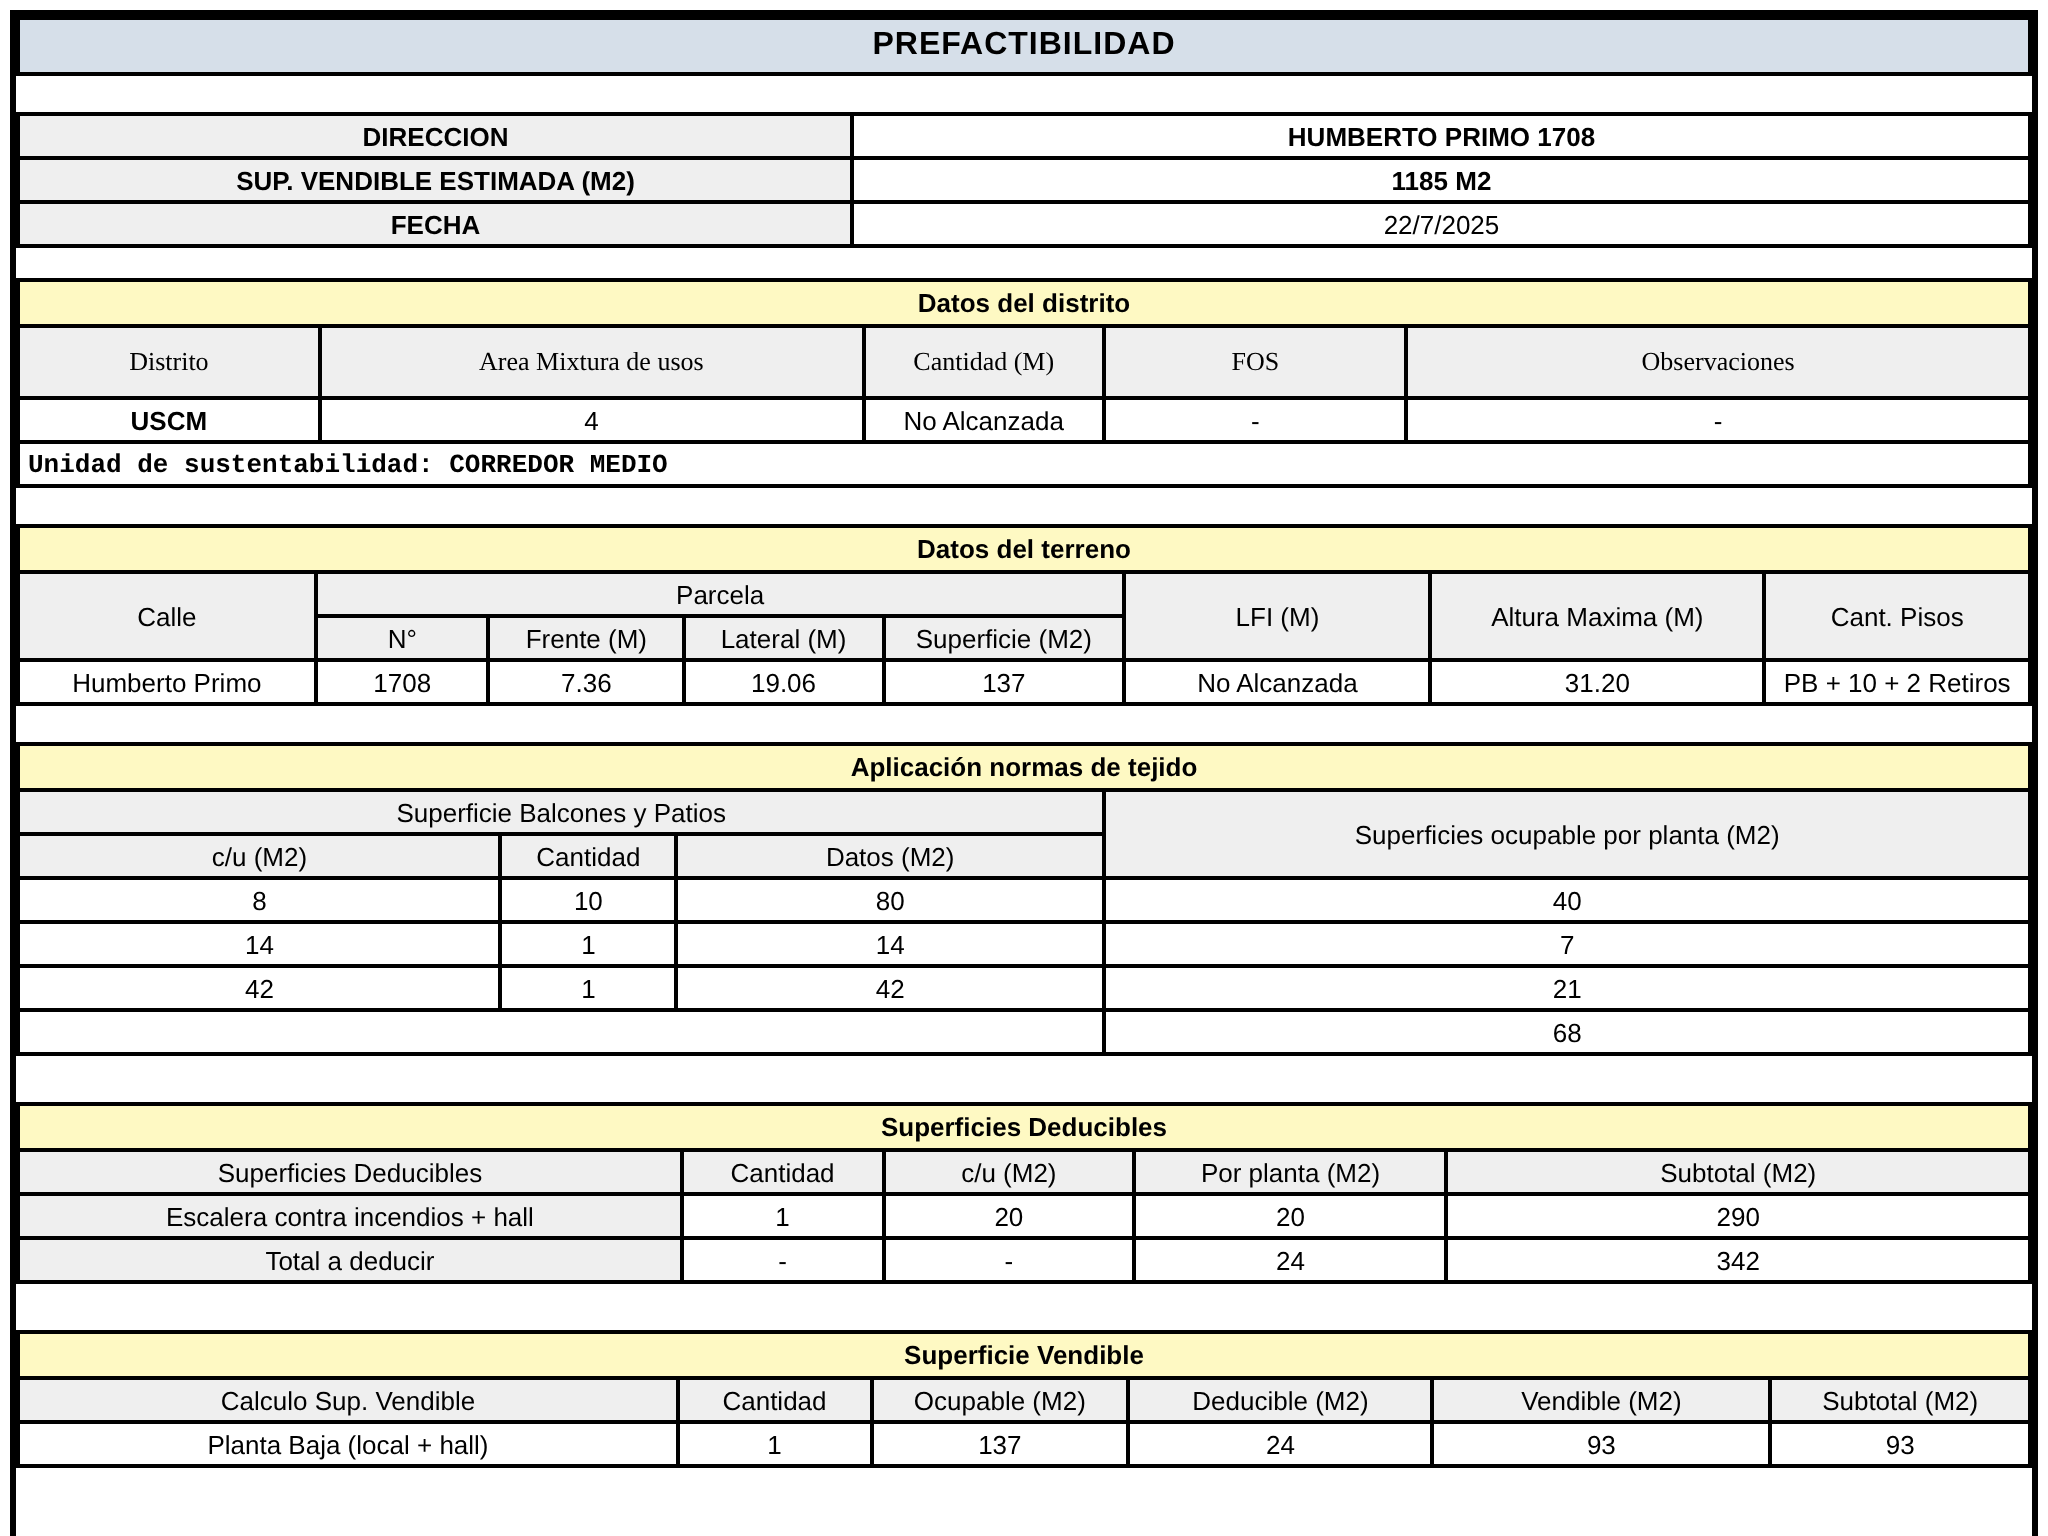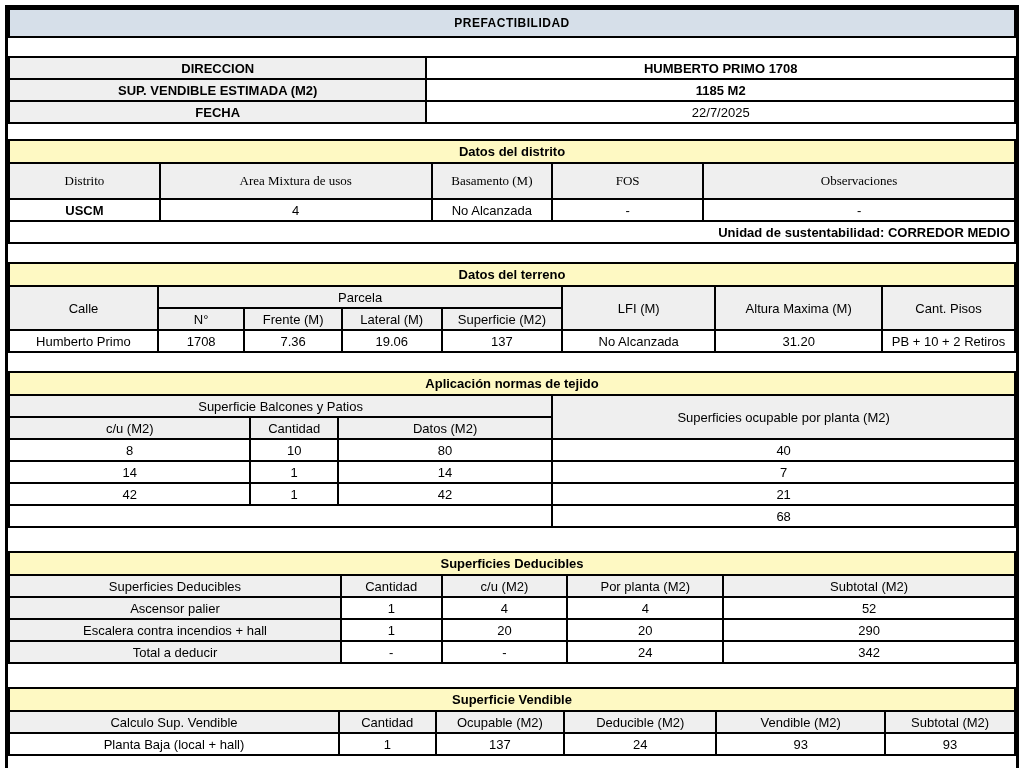--- a/index.html
+++ b/index.html
@@ -30,32 +30,32 @@
     text-align: center;
     vertical-align: middle;
     padding: 0 4px;
     height: 20px;
     overflow: hidden;
     white-space: nowrap;
   }
   .title-cell {
     background: #d6dfe9;
     font-weight: bold;
-    font-size: 12px;
+    font-size: 16px;
     height: 26px;
     letter-spacing: 0.5px;
   }
   .bar {
     background: #fef9c3;
     font-weight: bold;
     height: 21px;
   }
   .lab { background: #efefef; }
   .bold { font-weight: bold; }
-  .left { text-align: right; }
+  .left { text-align: left; font-family: Liberation Mono, monospace; }
   .tall { height: 34px; font-family: Liberation Serif, serif; }
   .gap { height: 18px; }
   .gap-sm { height: 15px; }
   .gap-lg { height: 23px; }
 </style>
 </head>
 <body>
 
 <div id="sheet">
 
@@ -100,21 +100,21 @@
         <col style="width:15%">
         <col style="width:31%">
     </colgroup>
     <tbody>
         <tr>
       <td class="bar" colspan="5">Datos del distrito</td>
     </tr>
     <tr>
       <td class="lab tall">Distrito</td>
       <td class="lab tall">Area Mixtura de usos</td>
-      <td class="lab tall">Basamento (M)</td>
+      <td class="lab tall">Cantidad (M)</td>
       <td class="lab tall">FOS</td>
       <td class="lab tall">Observaciones</td>
     </tr>
     <tr>
       <td class="bold">USCM</td>
       <td>4</td>
       <td>No Alcanzada</td>
       <td>-</td>
       <td>-</td>
     </tr>
@@ -229,27 +229,20 @@
       <td class="bar" colspan="5">Superficies Deducibles</td>
     </tr>
     <tr>
       <td class="lab">Superficies Deducibles</td>
       <td class="lab">Cantidad</td>
       <td class="lab">c/u (M2)</td>
       <td class="lab">Por planta (M2)</td>
       <td class="lab">Subtotal (M2)</td>
     </tr>
     <tr>
-      <td class="lab">Ascensor palier</td>
-      <td>1</td>
-      <td>4</td>
-      <td>4</td>
-      <td>52</td>
-    </tr>
-    <tr>
       <td class="lab">Escalera contra incendios + hall</td>
       <td>1</td>
       <td>20</td>
       <td>20</td>
       <td>290</td>
     </tr>
     <tr>
       <td class="lab">Total a deducir</td>
       <td>-</td>
       <td>-</td>

